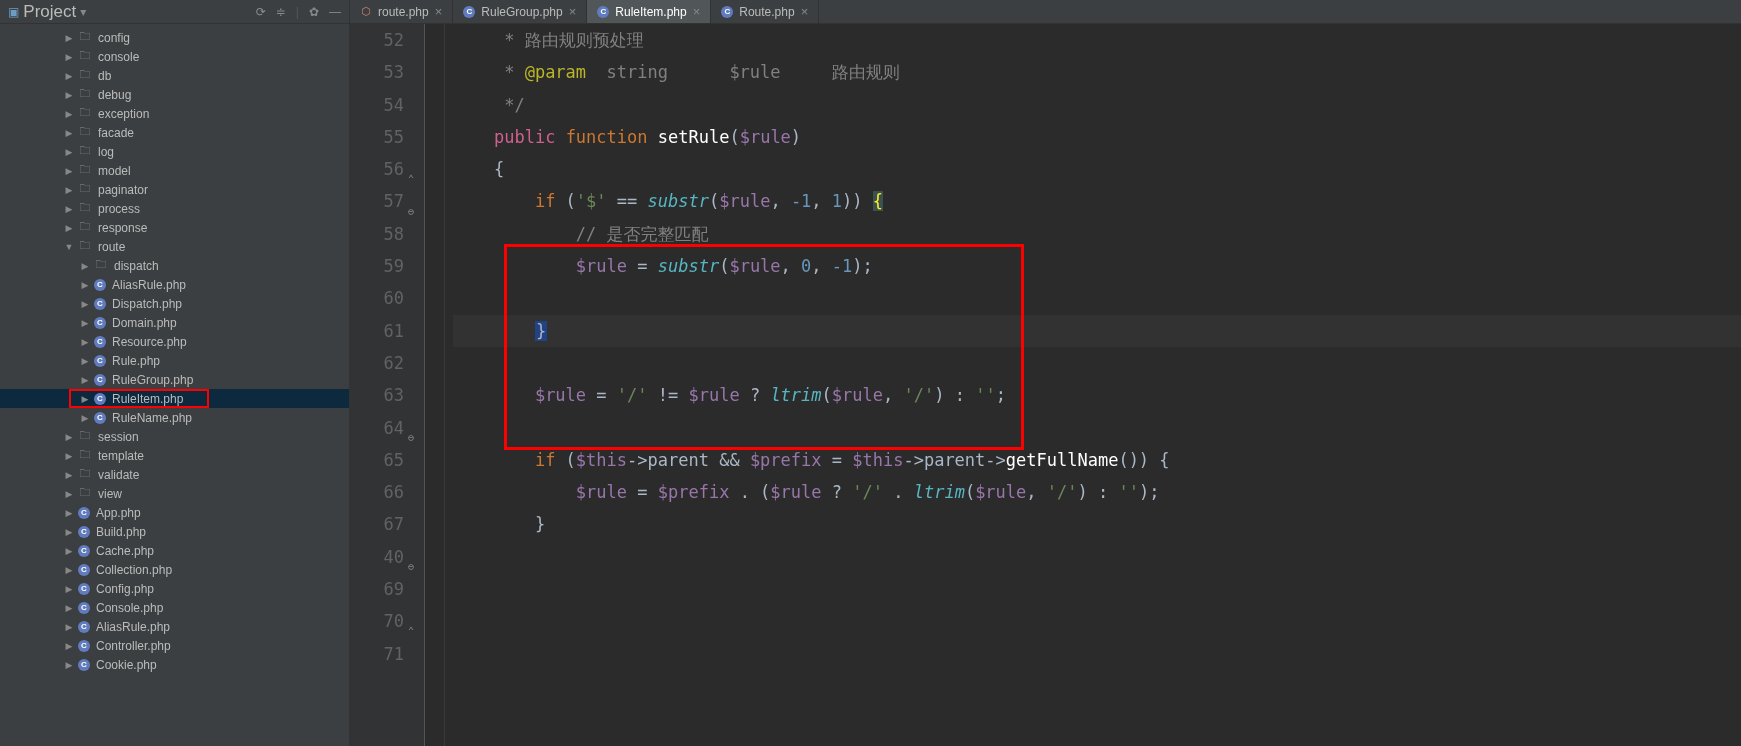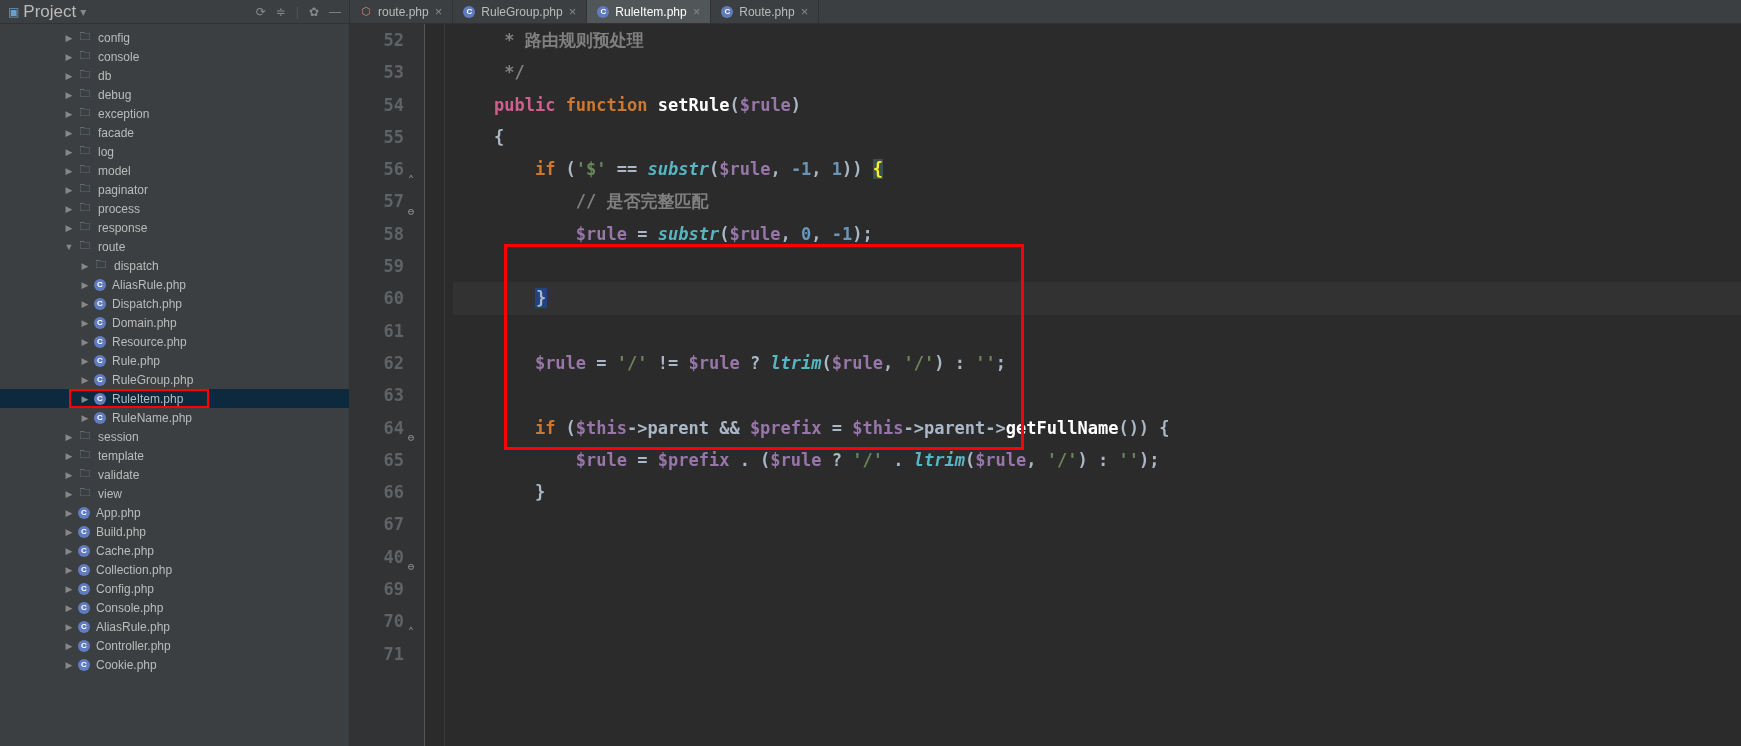--- a/index.html
+++ b/index.html
@@ -134,21 +134,20 @@
     }
     .tab-icon.special { color: #c97d6f; font-size: 11px; }
 
     .editor {
       position: absolute;
       top: 24px; left: 0; right: 0; bottom: 0;
       display: flex;
       font-family: 'Consolas', 'Menlo', monospace;
       font-size: 17px;
       line-height: 32.3px;
-      font-weight: bold;
     }
     .gutter {
       width: 75px;
       background: #313335;
       text-align: right;
       padding-right: 20px;
       color: #606366;
       border-right: 1px solid #555;
       position: relative;
     }
@@ -440,20 +439,21 @@
           <div class="fold-mark" style="top: 139.2px;">⌃</div>
           <div class="fold-mark" style="top: 171.5px;">⊖</div>
           <div class="fold-mark" style="top: 397.6px;">⊖</div>
           <div class="fold-mark" style="top: 526.8px;">⊖</div>
           <div class="fold-mark" style="top: 591.4px;">⌃</div>
         </div>
     </div>
     <div class="indent-guides"></div>
     <div class="code" id="code">
         <div class="code-line"><span class="c-comment">     * 路由规则预处理</span></div>
+        <div class="code-line"><span class="c-comment">     * </span><span class="c-annotation">@param</span><span class="c-comment">  string      </span><span class="c-comment">$rule</span><span class="c-comment">     路由规则</span></div>
         <div class="code-line"><span class="c-comment">     */</span></div>
         <div class="code-line"><span>    </span><span class="c-keyword2">public</span><span> </span><span class="c-keyword">function</span><span> </span><span class="c-method">setRule</span><span>(</span><span class="c-var">$rule</span><span>)</span></div>
         <div class="code-line"><span>    {</span></div>
         <div class="code-line"><span>        </span><span class="c-keyword">if</span><span> (</span><span class="c-string">'$'</span><span> == </span><span class="c-func">substr</span><span>(</span><span class="c-var">$rule</span><span>, </span><span class="c-num">-1</span><span>, </span><span class="c-num">1</span><span>)) </span><span class="c-brace-hl">{</span></div>
         <div class="code-line"><span>            </span><span class="c-comment">// 是否完整匹配</span></div>
         <div class="code-line"><span>            </span><span class="c-var">$rule</span><span> = </span><span class="c-func">substr</span><span>(</span><span class="c-var">$rule</span><span>, </span><span class="c-num">0</span><span>, </span><span class="c-num">-1</span><span>);</span></div>
         <div class="code-line"></div>
         <div class="code-line currentline"><span>        </span><span class="cursor-bracket">}</span></div>
         <div class="code-line"></div>
         <div class="code-line"><span>        </span><span class="c-var">$rule</span><span> = </span><span class="c-string">'/'</span><span> != </span><span class="c-var">$rule</span><span> ? </span><span class="c-func">ltrim</span><span>(</span><span class="c-var">$rule</span><span>, </span><span class="c-string">'/'</span><span>) : </span><span class="c-string">''</span><span>;</span></div>

